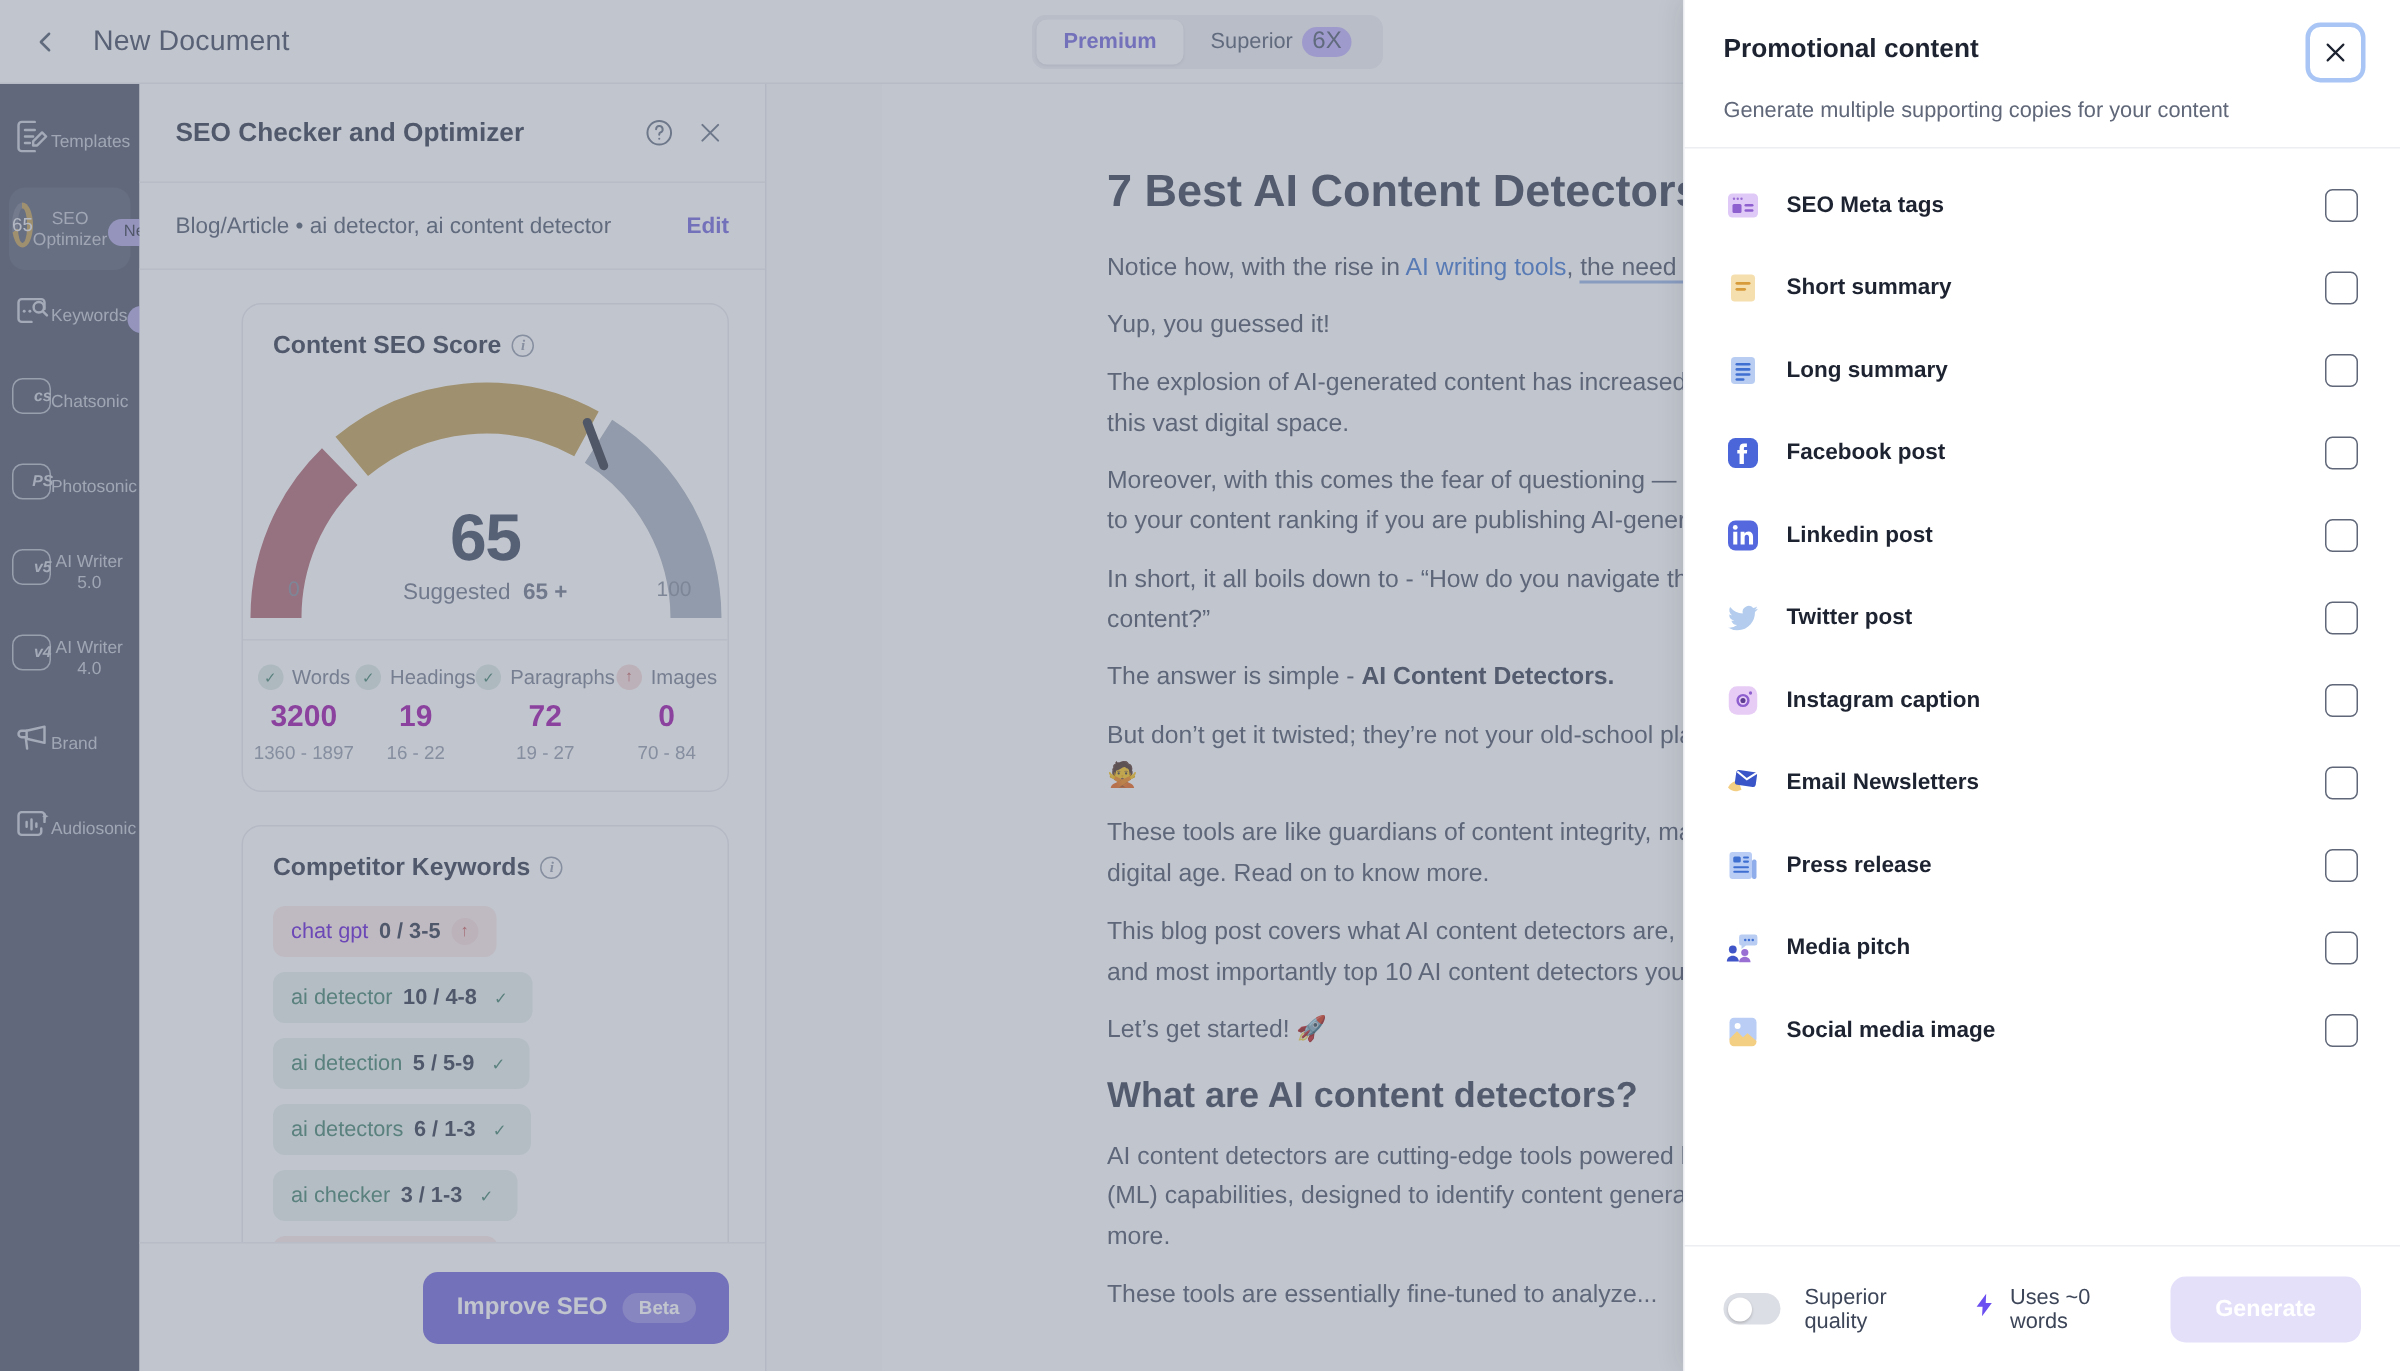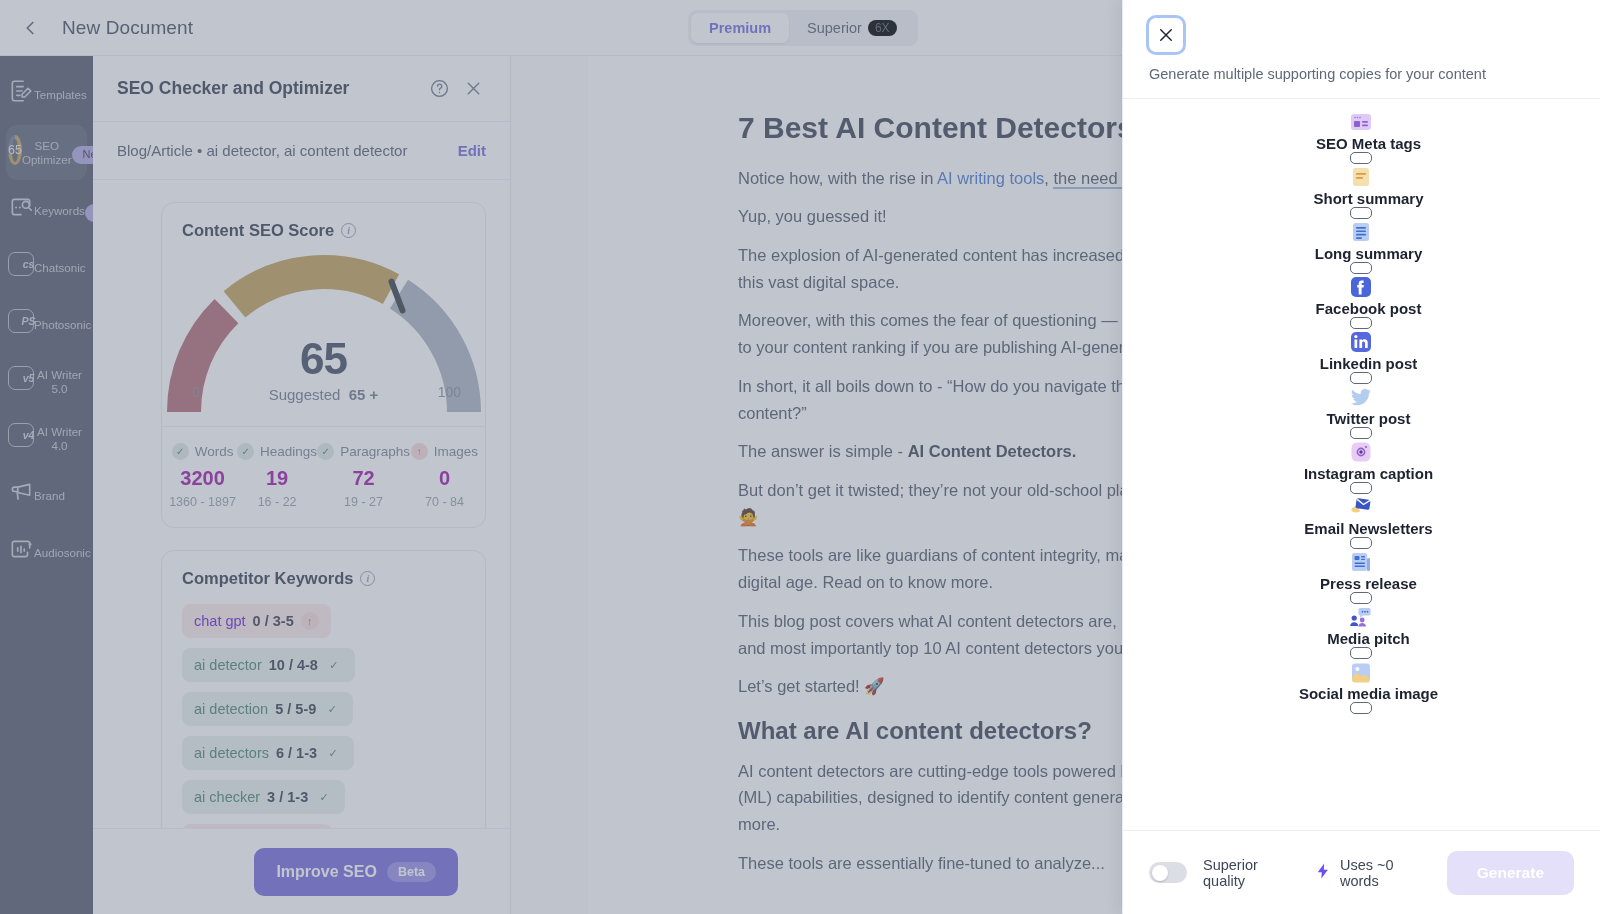--- a/index.html
+++ b/index.html
@@ -45,21 +45,21 @@
     background: #f1f1f6; border-radius: 9px; padding: 3px;
     height: 36px;
   }
   .qt-seg {
     display: flex; align-items: center; gap: 6px;
     height: 30px; padding: 0 18px; border-radius: 7px;
     font-size: 14.5px; color: #5b6478;
   }
   .qt-seg.active { background: #ffffff; color: #7b6ee0; font-weight: 600; box-shadow: 0 1px 2px rgba(20,20,40,.07); }
   .qt-badge {
-    font-size: 12px; color: #5b6478; background: #000000;
+    font-size: 16px; color: #5b6478; background: #c4b5fd;
     border-radius: 20px; padding: 2px 7px; line-height: 1;
   }
 
   
   .rail {
     position: absolute; top: 56px; left: 0; width: 93px; height: 858px;
     background: #5a6073;
     display: flex; flex-direction: column; align-items: center;
     padding-top: 12px;
     z-index: 6;
@@ -179,21 +179,21 @@
   .kw .name { }
   .kw.good .name { color: #4e8a78; }
   .kw.bad  .name { color: #6d28d9; }
   .kw .cnt { color: #3d4659; font-weight: 700; }
   .kw .mark { width: 18px; height: 18px; border-radius: 50%; display: inline-flex; align-items: center; justify-content: center; font-size: 11px; }
   .kw.good .mark { color: #4e8a78; }
   .kw.bad  .mark { background: #f6dede; color: #d06a6a; }
 
   .seo-foot {
     height: 86px; border-top: 1px solid #eef0f4;
-    display: flex; align-items: center; justify-content: flex-end; padding: 0 52px;
+    display: flex; align-items: center; justify-content: flex-end; padding: 0 24px;
   }
   .btn-primary {
     display: inline-flex; align-items: center; gap: 10px;
     background: #7b6ee0; color: #fff; border: none; border-radius: 10px;
     height: 48px; padding: 0 22px; font-size: 16px; font-weight: 600;
   }
   .btn-primary .beta {
     background: rgba(255,255,255,.26); border-radius: 20px;
     padding: 3px 11px; font-size: 12.5px; font-weight: 600;
   }
@@ -233,21 +233,21 @@
   .promo-title { font-size: 17.5px; font-weight: 700; color: #1d2330; flex: 1; padding-top: 4px; }
   .close-box {
     width: 34px; height: 34px; border-radius: 7px;
     border: 1.5px solid #ffffff; outline: 3px solid #a8c5f5;
     display: flex; align-items: center; justify-content: center; color: #1d2330;
     background: #fff;
   }
   .promo-sub { font-size: 14.5px; color: #5f6778; margin-top: 14px; }
   .promo-list { flex: 1; overflow: hidden; border-top: 1px solid #eceef2; padding: 10px 0 0; }
   .promo-row {
-    display: flex; align-items: center; height: 55px; padding: 0 28px 0 26px; flex-direction: column;
+    display: flex; align-items: center; height: 55px; padding: 0 28px 0 26px;
   }
   .promo-ico { width: 26px; height: 26px; flex: 0 0 26px; display:flex; align-items:center; justify-content:center; }
   .promo-ico svg { width: 24px; height: 24px; display:block; }
   .promo-label { flex: 1; margin-left: 16px; font-size: 15px; font-weight: 700; color: #1d2330; }
   .promo-cb {
     width: 22px; height: 22px; border: 1.6px solid #5f6778; border-radius: 5px; background: #fff;
   }
   .promo-foot {
     border-top: 1px solid #eceef2; height: 84px;
     display: flex; align-items: center; padding: 0 26px; gap: 16px;
@@ -530,20 +530,21 @@
       <p class="doc-p">These tools are essentially fine-tuned to analyze...</p>
     </div>
 
   </div>
 
   <div class="dim-veil"></div>
 
   <div class="promo">
     <div class="promo-head">
       <div class="promo-title-row">
+        <div class="promo-title">Promotional content</div>
         <div class="close-box">
           <svg viewBox="0 0 24 24" width="18" height="18" fill="none" stroke="currentColor" stroke-width="1.9" stroke-linecap="round">
               <path d="M5 5l14 14M19 5L5 19"></path>
             </svg>
         </div>
       </div>
       <div class="promo-sub">Generate multiple supporting copies for your content</div>
     </div>
 
     <div class="promo-list">

